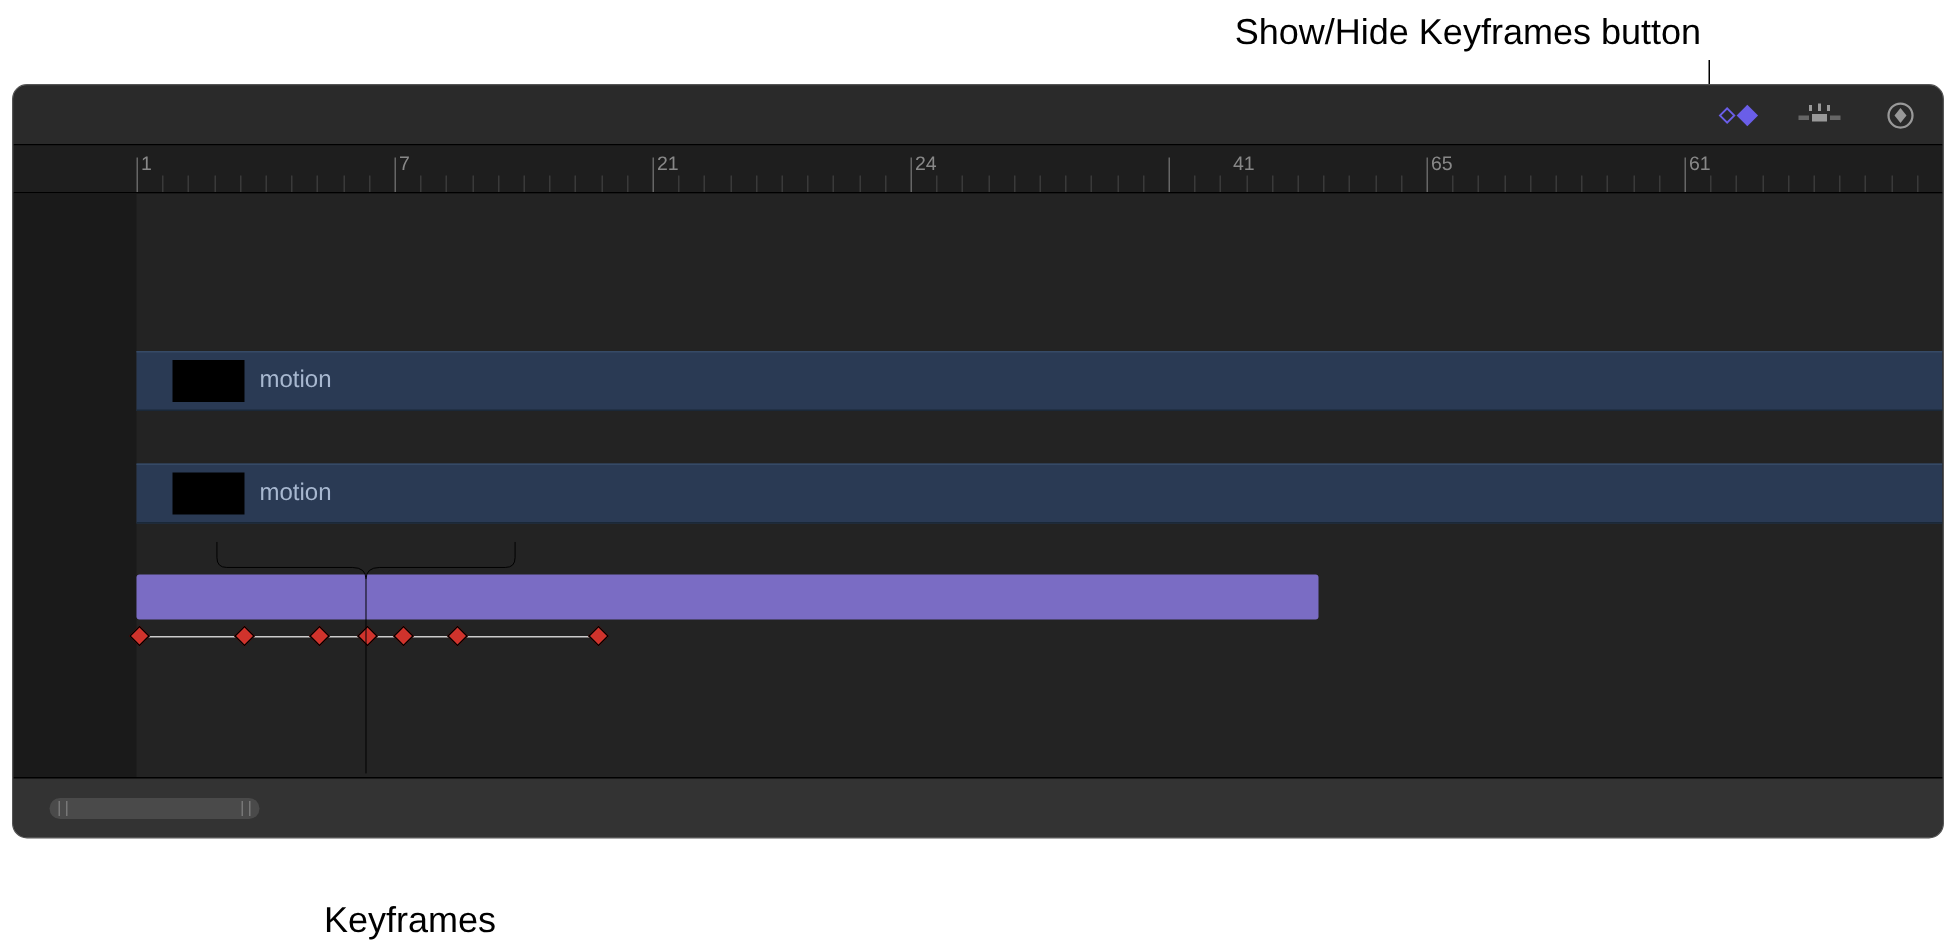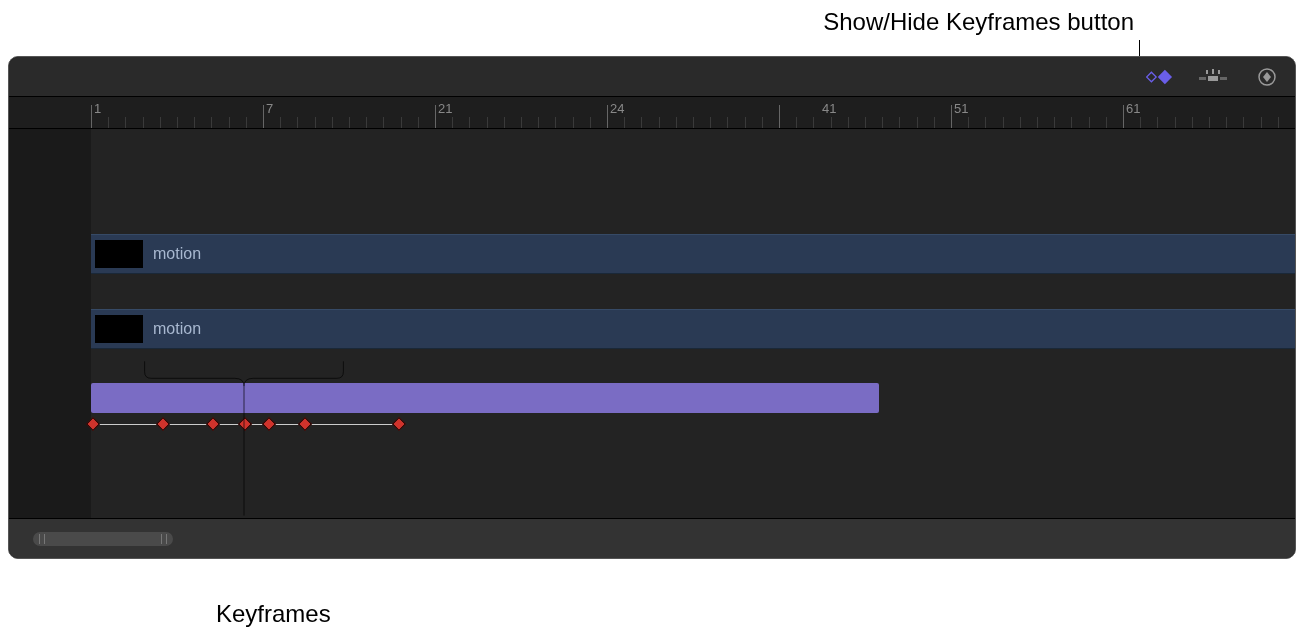--- a/index.html
+++ b/index.html
@@ -121,21 +121,21 @@
       align-items: center;
     }
 
     .clip-track {
       height: 40px;
       background: #2a3a54;
       border-top: 1px solid #364a66;
       border-bottom: 1px solid #1a2838;
       display: flex;
       align-items: center;
-      padding-left: 4px;
+      padding-left: 24px;
       color: #a8b8d0;
       font-size: 16px;
     }
     .clip-track .thumb {
       width: 48px;
       height: 28px;
       background: #000;
       margin-right: 10px;
     }
     .clip1 { top: 105px; }
@@ -325,21 +325,21 @@
       <div class="ruler-tick-minor" style="left: 787.2px;"></div>
       <div class="ruler-tick-minor" style="left: 804.4px;"></div>
       <div class="ruler-tick-minor" style="left: 821.6px;"></div>
       <div class="ruler-tick-minor" style="left: 838.8px;"></div>
       <div class="ruler-tick-minor" style="left: 856px;"></div>
       <div class="ruler-tick-minor" style="left: 873.2px;"></div>
       <div class="ruler-tick-minor" style="left: 890.4px;"></div>
       <div class="ruler-tick-minor" style="left: 907.6px;"></div>
       <div class="ruler-tick-minor" style="left: 924.8px;"></div>
       <div class="ruler-tick-major" style="left: 942px;"></div>
-      <div class="ruler-label" style="left: 942px;">51</div>
+      <div class="ruler-label" style="left: 942px;">65</div>
       <div class="ruler-tick-minor" style="left: 959.2px;"></div>
       <div class="ruler-tick-minor" style="left: 976.4px;"></div>
       <div class="ruler-tick-minor" style="left: 993.6px;"></div>
       <div class="ruler-tick-minor" style="left: 1010.8px;"></div>
       <div class="ruler-tick-minor" style="left: 1028px;"></div>
       <div class="ruler-tick-minor" style="left: 1045.2px;"></div>
       <div class="ruler-tick-minor" style="left: 1062.4px;"></div>
       <div class="ruler-tick-minor" style="left: 1079.6px;"></div>
       <div class="ruler-tick-minor" style="left: 1096.8px;"></div>
       <div class="ruler-tick-major" style="left: 1114px;"></div>

